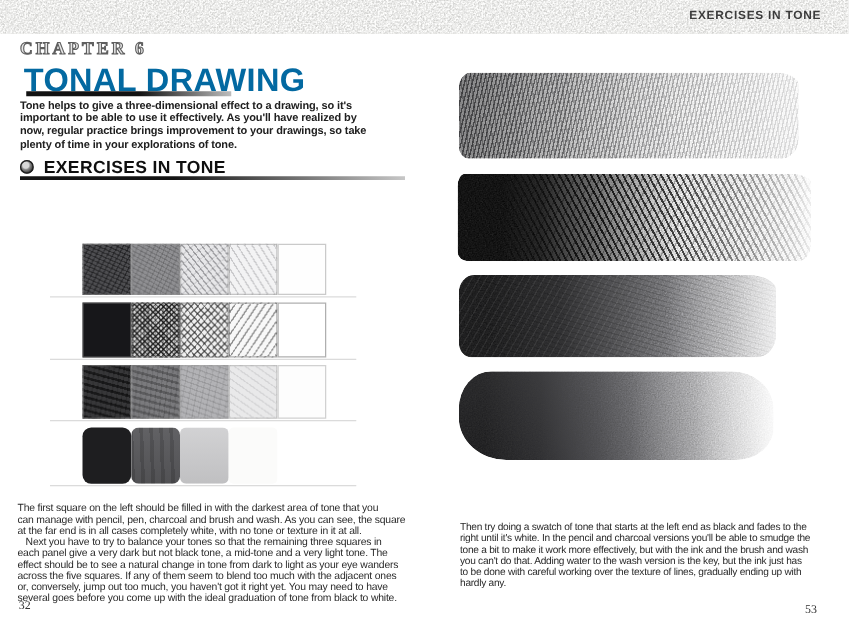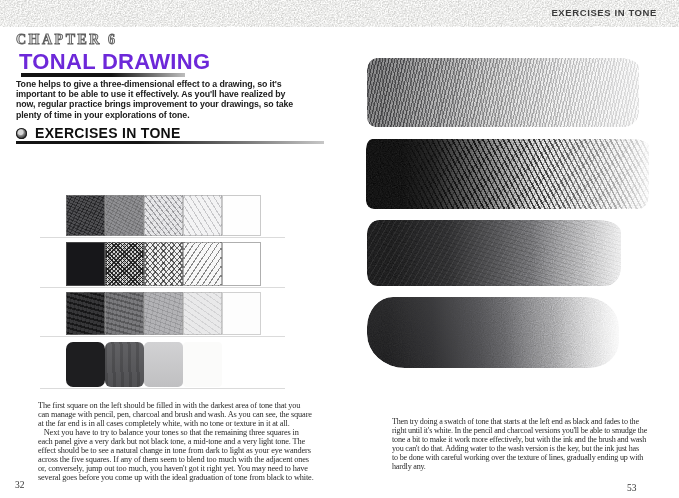--- a/index.html
+++ b/index.html
@@ -23,21 +23,21 @@
   
   .chapter-label{
     position:absolute; left:16px; top:32px;
     font-family:"Liberation Serif", serif;
     font-size:14px; font-weight:700; letter-spacing:2.5px;
     color:rgba(190,190,190,.35);
     -webkit-text-stroke:.9px #5f5f5f;
   }
   .page-title{
     position:absolute; left:19px; top:49px;
-    font-size:22px; font-weight:700; letter-spacing:.3px; color:#6d28d9;
+    font-size:26px; font-weight:700; letter-spacing:.3px; color:#0369a1;
   }
   .title-rule{
     position:absolute; left:21px; top:73px; width:164px; height:3.5px;
     background:linear-gradient(to right,#121212 0 55%,#6f6f6f 80%,#bdbdbd 100%);
   }
   .intro{
     position:absolute; left:16px; top:79px;
     font-size:8.8px; font-weight:700; line-height:10.2px; letter-spacing:-.1px;
     color:#202020; white-space:pre;
   }
@@ -116,29 +116,29 @@
   .wash-1{background-color:#58585b; border-radius:6px;background-image:
     repeating-linear-gradient(88deg, rgba(0,0,0,.15) 0 3px, transparent 3px 8px),
     linear-gradient(to bottom, rgba(255,255,255,.06), rgba(0,0,0,.08));}
   .wash-2{background-color:#cacacc; border-radius:5px;background-image:
     linear-gradient(to bottom, rgba(255,255,255,.15), rgba(0,0,0,.05));}
   .wash-3{background-color:#fbfbfa; border:1px solid #e0e0de; border-radius:4px;}
   .wash-4{background-color:#ffffff; border:1px solid #c6c6c6; border-radius:2px;}
 
   
   .body-text{
-    font-family:Liberation Serif, serif; color:#2a2a2a; white-space:pre;margin-left:24px;
+    font-family:Liberation Sans, sans-serif; color:#2a2a2a; white-space:pre;
   }
   .left-body{
     position:absolute; left:14px; top:402px;
     font-size:8.3px; line-height:8.95px; letter-spacing:-.15px;
   }
   .page-num{position:absolute; font-family:"Liberation Serif", serif; font-size:9.5px; color:#333;}
   .page-num-left{left:15px; top:480px;}
-  .page-num-right{left:627px; top:483px;}
+  .page-num-right{left:644px; top:483px;}
 
   
   .swatch{position:absolute; overflow:hidden;}
   .sw-pencil{
     left:367px; top:58px; width:272px; height:69px;
     border-radius:10px 18px 14px 8px / 12px 10px 16px 10px;
     background-image:
       repeating-linear-gradient(104deg, rgba(35,35,38,.8) 0 1px, transparent 1px 3px),
       repeating-linear-gradient(84deg, rgba(35,35,38,.45) 0 1px, transparent 1px 4px),
       linear-gradient(100deg, rgba(30,30,33,.5), rgba(30,30,33,0) 70%);

